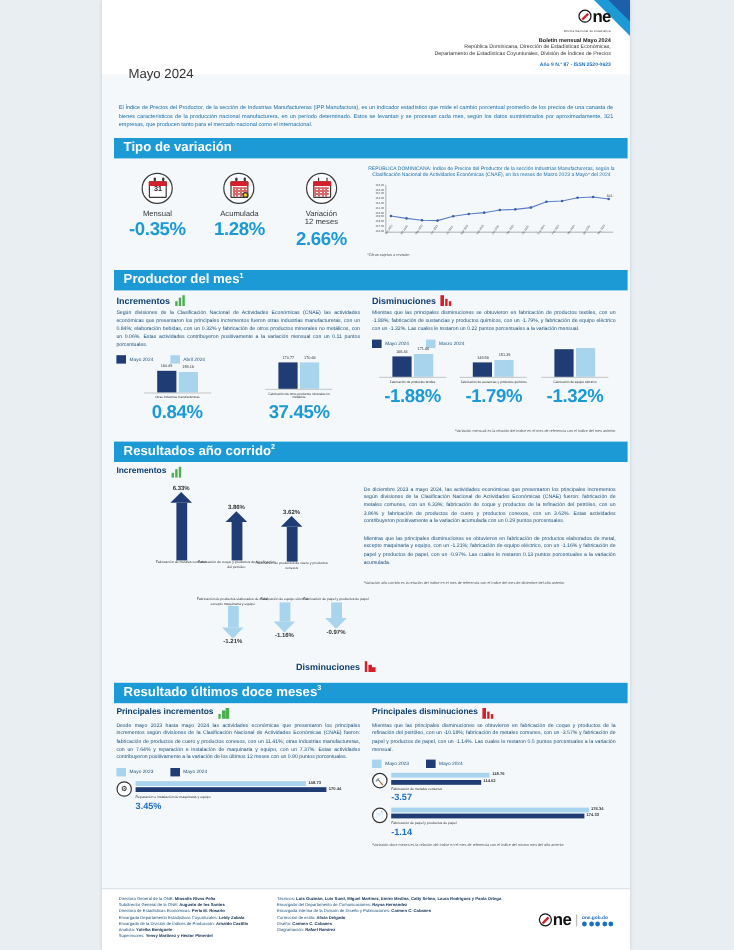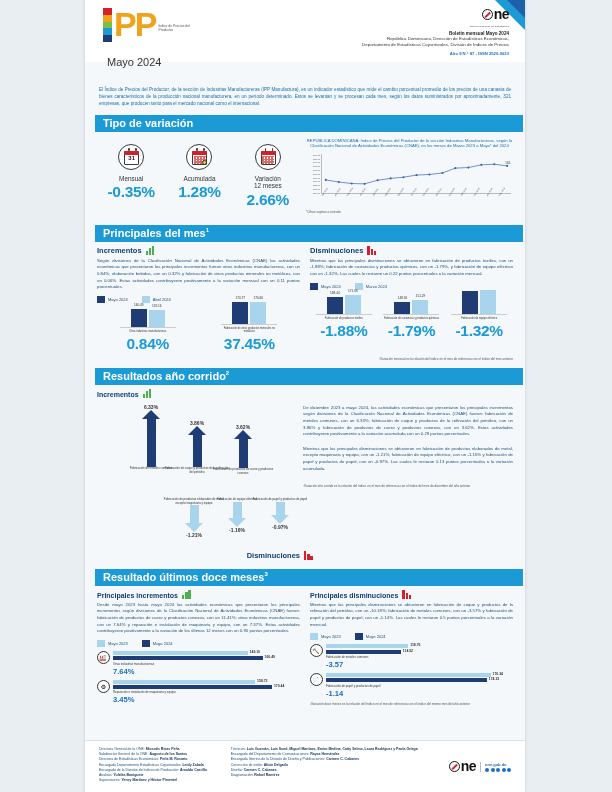--- a/index.html
+++ b/index.html
@@ -74,21 +74,21 @@
   .plot { position:absolute; left:15px; right:2px; top:2px; height:40px;
       border-left:.5px solid #bbb; border-bottom:.5px solid #bbb; }
   .xaxis { position:absolute; left:15px; right:2px; top:43px; height:12px; display:flex; }
   .xaxis span { flex:1; font-size:2.2px; color:#555; transform:rotate(-55deg);
       transform-origin:left top; white-space:nowrap; }
   .chart-note { font-size:3.2px; color:#555; margin-top:6px; }
 
   
   .two-col { display:flex; padding:4px 12px 0 12px; gap:10px; }
   .col { flex:1; }
-  .col-h { font-size:7.5px; font-weight:bold; color:#0f3f70; display:flex; align-items:flex-end; gap:4px;}
+  .col-h { font-size:7.5px; font-weight:bold; color:#0f3f70; display:flex; align-items:flex-start; gap:4px;}
   .ico-up, .ico-dn { display:inline-block; width:11px; height:9px; position:relative;}
   .ico-up i,.ico-dn i{position:absolute;bottom:0;width:2.4px;background:#4caf50;}
   .ico-up i:nth-child(1){left:0;height:4px;} .ico-up i:nth-child(2){left:3.2px;height:6.5px;}
   .ico-up i:nth-child(3){left:6.4px;height:9px;}
   .ico-dn i{background:#d4202a;}
   .ico-dn i:nth-child(1){left:0;height:9px;} .ico-dn i:nth-child(2){left:3.2px;height:6px;}
   .ico-dn i:nth-child(3){left:6.4px;height:3.5px;}
   .body-txt { font-size:4.3px; line-height:6.6px; color:#1b4f7a; text-align:justify; margin-top:3px; }
   .legend { display:flex; gap:14px; margin-top:5px; font-size:4px; color:#1b4f7a; align-items:center;}
   .legend span.sw { width:8px;height:7px;display:inline-block;margin-right:3px; vertical-align:middle;}
@@ -146,31 +146,20 @@
 </style>
 </head>
 <body>
 
 <div class="page">
 
   <div class="hdr">
     <div class="hdr-corner"></div>
     <div class="hdr-corner2"></div>
 
-    <div class="logo-ipp">
-      <div class="logo-bars">
-        <i style="background:#d4202a"></i>
-          <i style="background:#f0a21b"></i>
-        <i style="background:#7ac143"></i>
-          <i style="background:#1b9ad6"></i>
-        <i style="background:#1f3c74"></i>
-      </div>
-      <div class="ipp-text"><span class="ipp-p1">P</span><span class="ipp-p2">P</span></div>
-      <div class="ipp-sub">Índice de Precios del Productor</div>
-    </div>
 
     <div class="logo-one-wrap">
       <div class="one-mark">
         <span class="one-circle"></span>
         <span class="one-ne">ne</span>
       </div>
       <div class="one-tag">Oficina Nacional de Estadística</div>
       <div class="hdr-line1">Boletín mensual Mayo 2024</div>
       <div class="hdr-line2">República Dominicana, Dirección de Estadísticas Económicas,</div>
       <div class="hdr-line2">Departamento de Estadísticas Coyunturales, División de Índices de Precios</div>
@@ -278,21 +267,21 @@
             <span>Mar 2024</span>
             <span>Abr 2024</span>
             <span>May 2024</span>
           </div>
       </div>
       <div class="chart-note">*Cifras sujetas a revisión</div>
     </div>
   </div>
 
   <div class="secbar">
-    <span>Principales del mes</span><span class="sup">1</span>
+    <span>Productor del mes</span><span class="sup">1</span>
   </div>
 
   <div class="two-col">
     <div class="col">
       <div class="col-h">
         <span>Incrementos</span>
         <span class="ico-up">
             <i></i>
             <i></i>
             <i></i>
@@ -475,33 +464,20 @@
             <i></i>
             <i></i>
           </span>
       </div>
       <div class="body-txt">Desde mayo 2023 hasta  mayo 2024 las actividades económicas que presentaron los principales incrementos según divisiones de la Clasificación Nacional de Actividades Económicas (CNAE) fueron: fabricación de productos de cuero y productos conexos, con un 11.41%; otras industrias manufactureras, con un 7.64% y reparación e instalación de maquinaria y equipo, con un 7.37%. Estas actividades contribuyeron positivamente a la variación de los últimos 12 meses con un 0.90 puntos porcentuales.</div>
       <div class="legend">
         <span><span class="sw sw-light"></span><span>Mayo 2023</span></span>
         <span><span class="sw sw-dark"></span><span>Mayo 2024</span></span>
       </div>
 
-      <div class="hbar-row">
-        <div class="hb-icon">🏭</div>
-        <div class="hb-bars">
-          <div class="hb l" style="width:72%">
-              <b>149.10</b>
-            </div>
-          <div class="hb d" style="width:80%">
-              <b>160.49</b>
-            </div>
-          <div class="hb-lbl">Otras industrias manufactureras</div>
-          <div class="hb-pct">7.64%</div>
-        </div>
-      </div>
       <div class="hbar-row">
         <div class="hb-icon">⚙</div>
         <div class="hb-bars">
           <div class="hb l" style="width:76%">
               <b>158.73</b>
             </div>
           <div class="hb d" style="width:85%">
               <b>170.44</b>
             </div>
           <div class="hb-lbl">Reparación e instalación de maquinaria y equipo</div>

